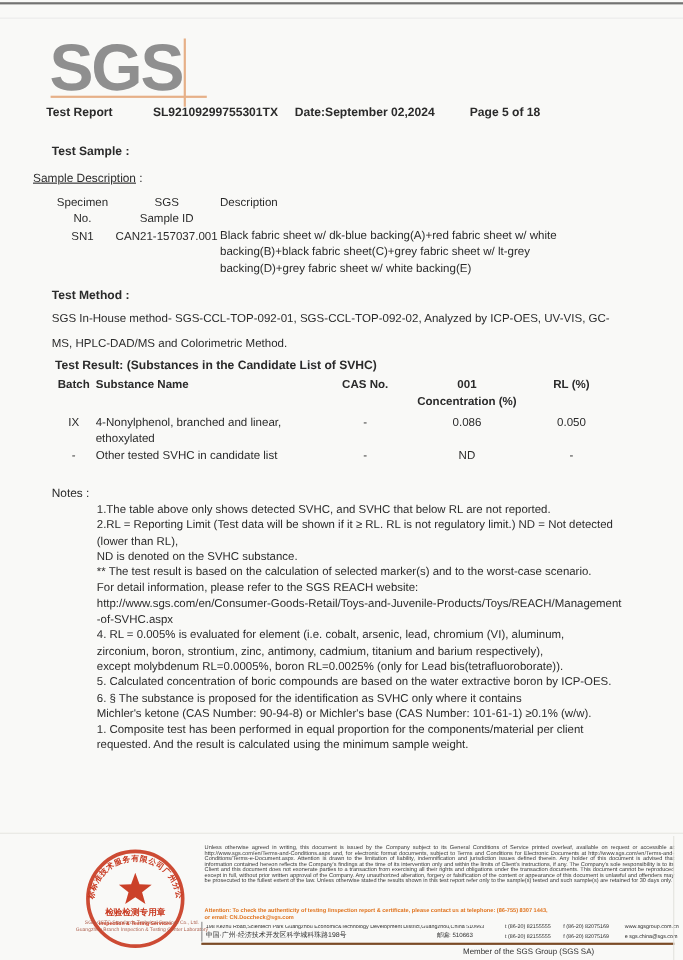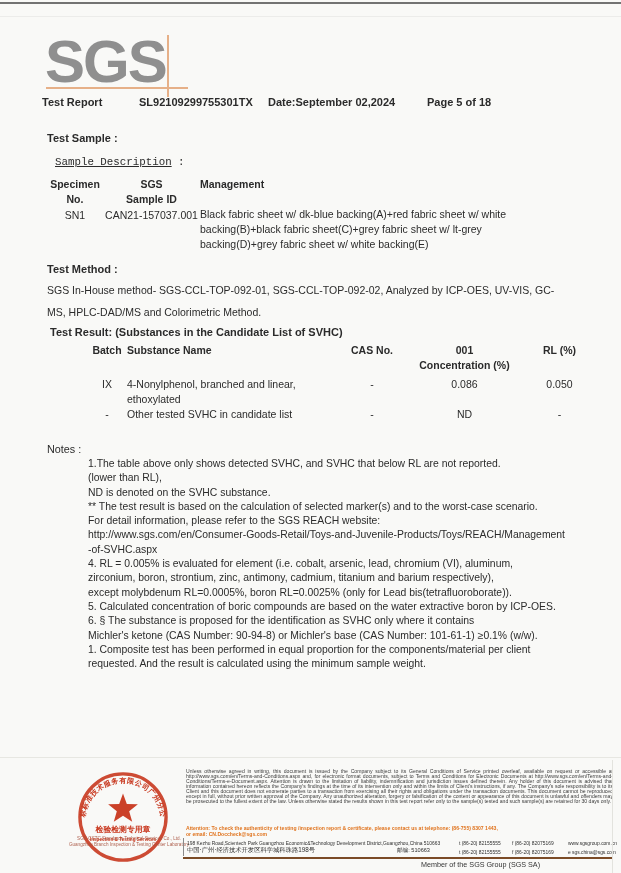--- a/index.html
+++ b/index.html
@@ -25,40 +25,40 @@
   .hdr { top:96px; font-size:11px; font-weight:bold; white-space:nowrap; }
   .hdr.report  { left:42px; }
   .hdr.number  { left:139px; }
   .hdr.date    { left:268px; }
   .hdr.page    { left:427px; }
 
   .sec-title { font-weight:bold; font-size:11px; white-space:nowrap; }
   .body-text { font-size:10.5px; line-height:22px; }
 
   .t-sample   { left:47px; top:132px; }
-  .s-desc     { left:55px; top:156px; font-size:10.8px; white-space:nowrap;font-family:Liberation Mono, monospace; }
+  .s-desc     { left:30px; top:156px; font-size:10.8px; white-space:nowrap; }
   .s-desc .u  { text-decoration:underline; }
 
   
   .sample-table { left:47px; top:177px; width:534px; display:grid;
                   grid-template-columns:56px 97px 1fr; font-size:10.5px; line-height:15px; }
-  .sample-table .hcell { font-weight:bold; text-align:center; }
+  .sample-table .hcell { font-weight:normal; text-align:center; }
   .sample-table .hcell.left { text-align:left; }
   .sample-table .cell  { text-align:center; padding-top:1px; }
   .sample-table .desc  { text-align:left; width:346px; }
 
   .t-method   { left:47px; top:263px; }
   .method-txt { left:47px; top:279px; width:517px; }
 
   .t-result   { left:50px; top:326px; font-weight:bold; font-size:11px; }
 
   
   .result-table { left:47px; top:343px; width:510px; display:grid;
                   grid-template-columns:40px 210px 70px 115px 75px;
-                  font-size:10.5px; line-height:15px;margin-left:40px; }
+                  font-size:10.5px; line-height:15px; }
   .result-table .hcell { font-weight:bold; text-align:center; }
   .result-table .hcell.left { text-align:left; }
   .result-table .c { text-align:center; }
   .result-table .l { text-align:left; }
   .result-table .gap { height:4px; grid-column:1 / -1; }
 
   .notes-title { left:47px; top:443px; font-size:10.8px; }
   .notes { left:88px; top:457px; font-size:10.4px; line-height:14.3px; }
   .notes div { white-space:nowrap; }
 
@@ -110,21 +110,21 @@
 
 <div class="abs sample-table">
   <div class="hcell">
     <div>Specimen</div>
     <div>No.</div>
   </div>
   <div class="hcell">
     <div>SGS</div>
     <div>Sample ID</div>
   </div>
-  <div class="hcell left">Management</div>
+  <div class="hcell left">Description</div>
 
   <div class="cell">SN1</div>
   <div class="cell">CAN21-157037.001</div>
   <div class="desc">Black fabric sheet w/ dk-blue backing(A)+red fabric sheet w/ white backing(B)+black fabric sheet(C)+grey fabric sheet w/ lt-grey backing(D)+grey fabric sheet w/ white backing(E)</div>
 </div>
 
 <div class="abs sec-title t-method">Test Method :</div>
 <div class="abs body-text method-txt">SGS In-House method- SGS-CCL-TOP-092-01, SGS-CCL-TOP-092-02, Analyzed by ICP-OES, UV-VIS, GC-MS, HPLC-DAD/MS and Colorimetric Method.</div>
 
 <div class="abs t-result">Test Result: (Substances in the Candidate List of SVHC)</div>
@@ -150,20 +150,21 @@
   <div class="c">-</div>
   <div class="l">Other tested SVHC in candidate list</div>
   <div class="c">-</div>
   <div class="c">ND</div>
   <div class="c">-</div>
 </div>
 
 <div class="abs notes-title">Notes :</div>
 <div class="abs notes">
   <div>1.The table above only shows detected SVHC, and SVHC that below RL are not reported.</div>
+  <div>2.RL = Reporting Limit (Test data will be shown if it ≥ RL. RL is not regulatory limit.) ND = Not detected</div>
   <div>(lower than RL),</div>
   <div>ND is denoted on the SVHC substance.</div>
   <div>** The test result is based on the calculation of selected marker(s) and to the worst-case scenario.</div>
   <div>For detail information, please refer to the SGS REACH website:</div>
   <div>http://www.sgs.com/en/Consumer-Goods-Retail/Toys-and-Juvenile-Products/Toys/REACH/Management</div>
   <div>-of-SVHC.aspx</div>
   <div>4. RL = 0.005% is evaluated for element (i.e. cobalt, arsenic, lead, chromium (VI), aluminum,</div>
   <div>zirconium, boron, strontium, zinc, antimony, cadmium, titanium and barium respectively),</div>
   <div>except molybdenum RL=0.0005%, boron RL=0.0025% (only for Lead bis(tetrafluoroborate)).</div>
   <div>5. Calculated concentration of boric compounds are based on the water extractive boron by ICP-OES.</div>

